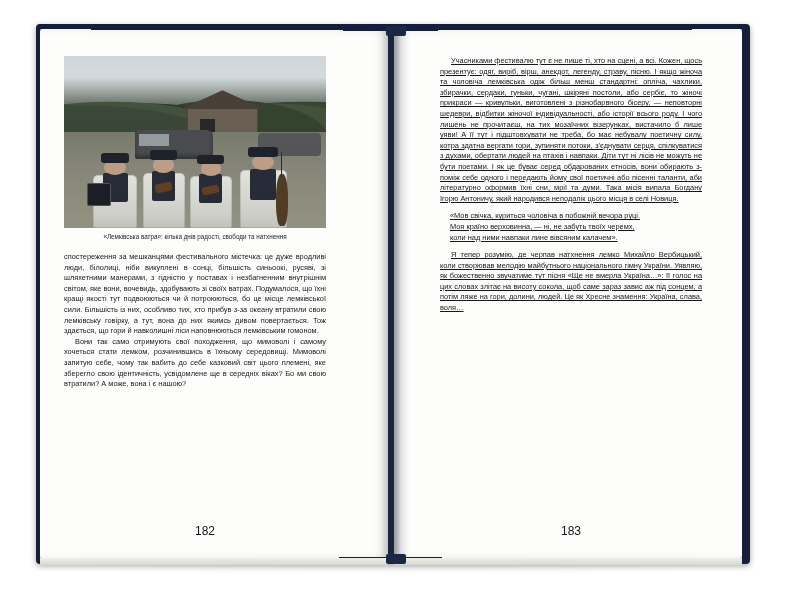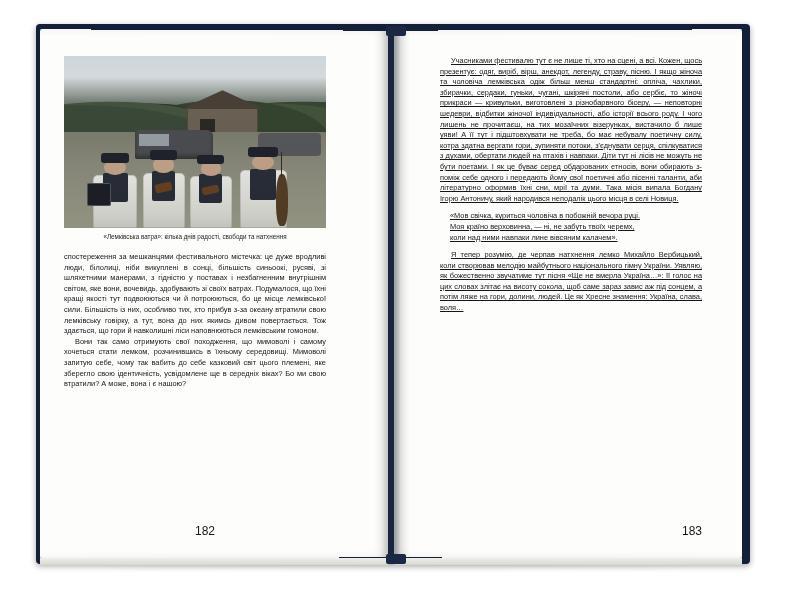--- a/index.html
+++ b/index.html
@@ -168,21 +168,21 @@
 
   .folio {
     position: absolute;
     bottom: 36px;
     width: 262px;
     text-align: center;
     font-size: 12px;
     color: #15171a;
   }
   .folio.left  { left: 46px; }
-  .folio.right { left: 412px; text-align: right; }
+  .folio.right { left: 412px; }
 
   
   .sky {
     position: absolute; left:0; top:0; width:100%; height:42%;
     background: linear-gradient(to bottom, #cfd6da 0%, #dfe4e6 60%, #e7eaea 100%);
   }
   .treeline {
     position: absolute; left:0; top:12%; width:100%; height:36%;
     background:
       radial-gradient(ellipse at 6% 100%, #3c4a3a 0%, #3c4a3a 38%, transparent 39%),

